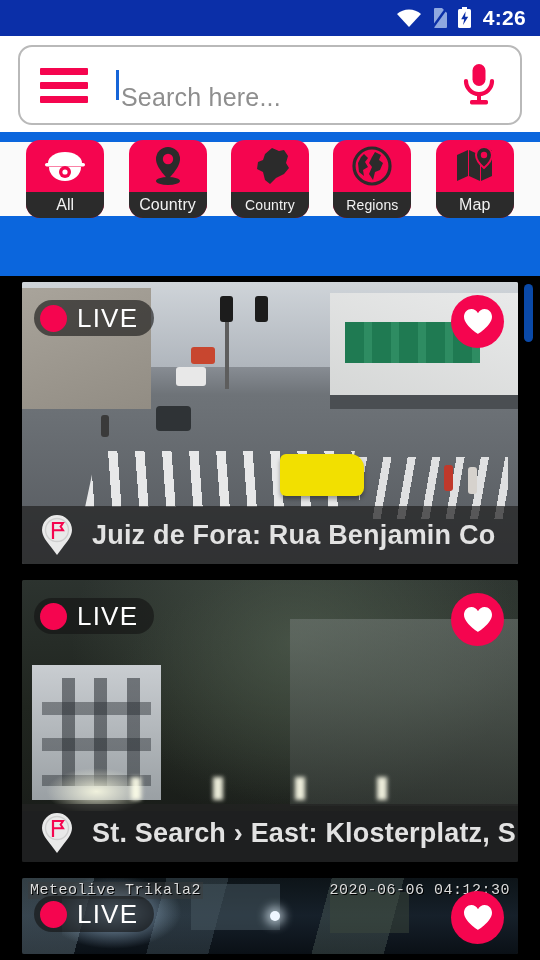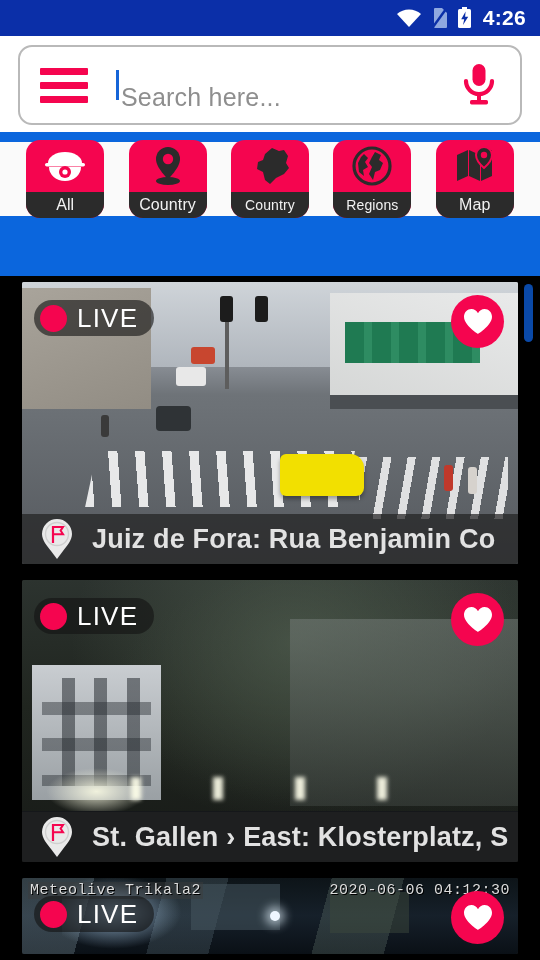--- a/index.html
+++ b/index.html
@@ -97,21 +97,21 @@
   
   .fav {
     position: absolute; top: 13px; right: 14px;
     width: 53px; height: 53px; border-radius: 50%;
     background: #f5054f; display: flex; align-items: center; justify-content: center;
     z-index: 5; cursor: pointer;
   }
 
   
   .caption {
-    position: absolute; left: 0; right: 0; bottom: 0; height: 50px;
+    position: absolute; left: 0; right: 0; bottom: 0; height: 58px;
     background: rgba(35,35,35,.72);
     display: flex; align-items: center; z-index: 4;
   }
   .cap-pin { width: 70px; flex: none; display: flex; justify-content: center; align-items: center; margin-top: 10px; }
   .cap-txt {
     color: #e2e2e2; font-size: 27px; font-weight: bold;
     white-space: nowrap; overflow: hidden; letter-spacing: .2px;
   }
 
   
@@ -362,21 +362,21 @@
       </div>
       <div class="caption">
         <div class="cap-pin">
           <svg width="40" height="52" viewBox="0 0 40 52">
             <path d="M20 1 a15 15 0 0 0 -15 15 c0 6 5 12 9 17 l6 8 l6 -8 c4 -5 9 -11 9 -17 a15 15 0 0 0 -15 -15 z" fill="#e9e9e9"></path>
             <circle cx="20" cy="16" r="11.5" fill="none" stroke="#cfcfcf" stroke-width="1.4"></circle>
             <path d="M16 8 v17" stroke="#f5054f" stroke-width="2.2"></path>
             <path d="M16 9 h10 l-2.4 3.6 l2.4 3.6 h-10 z" fill="none" stroke="#f5054f" stroke-width="2"></path>
           </svg>
         </div>
-        <div class="cap-txt">St. Gallen › East: Klosterplatz, S</div>
+        <div class="cap-txt">St. Search › East: Klosterplatz, S</div>
       </div>
     </div>
 
     <div class="card partial">
       <div class="thumb scene3">
         <div class="s3-roofs"></div>
           <div class="s3-b1"></div>
           <div class="s3-b2"></div>
         <div class="s3-glow"></div>
           <div class="s3-lt"></div>

